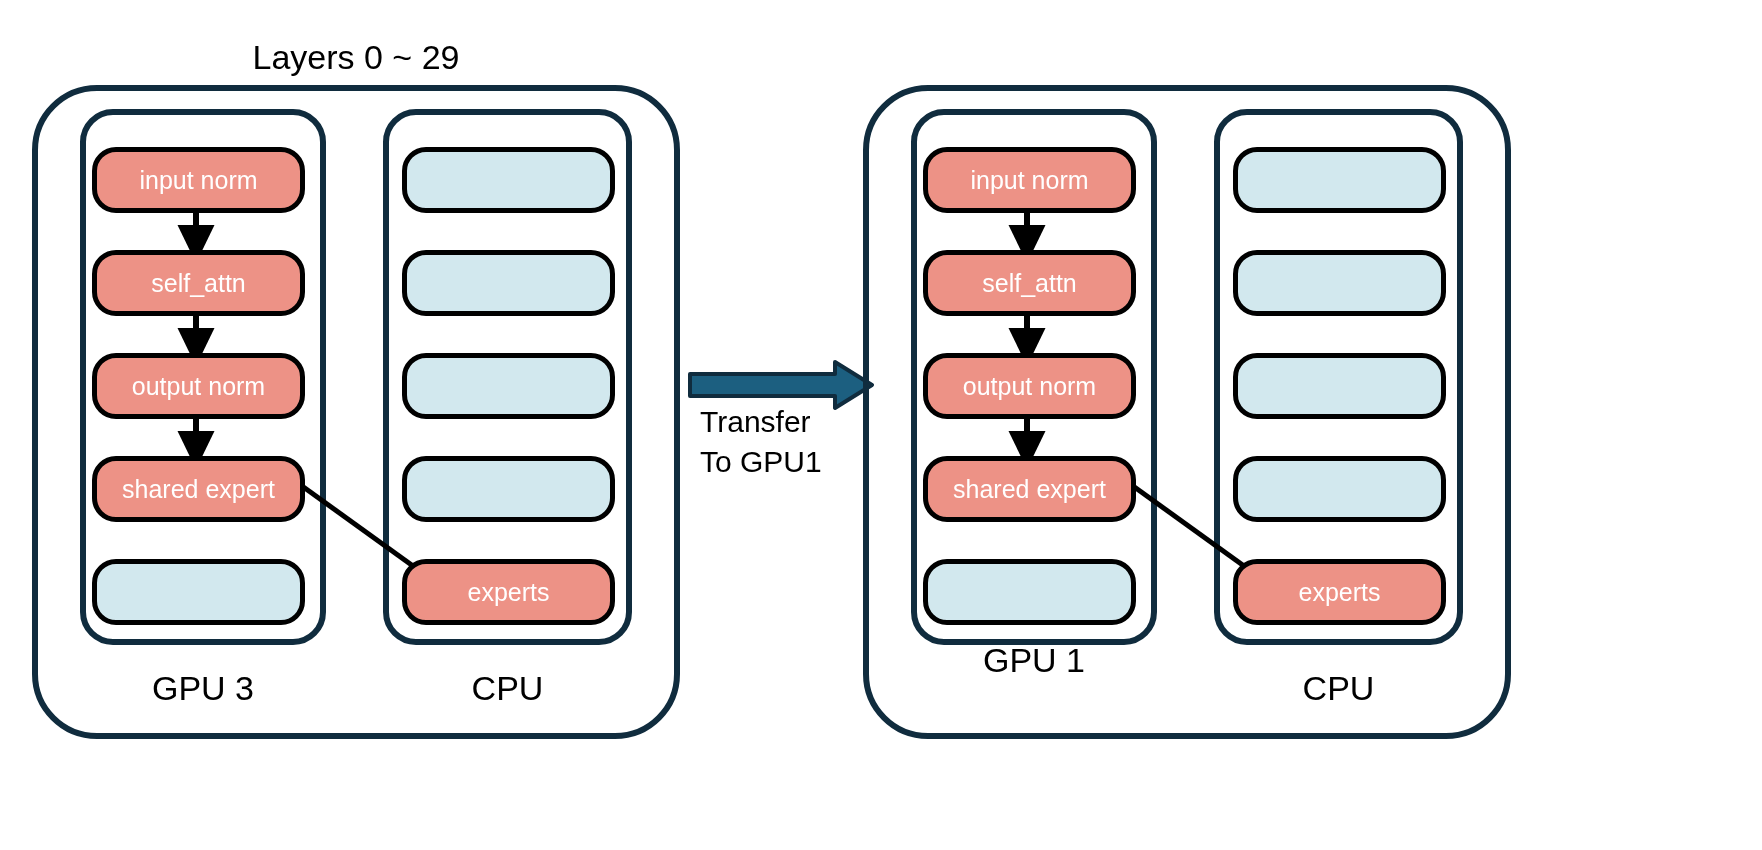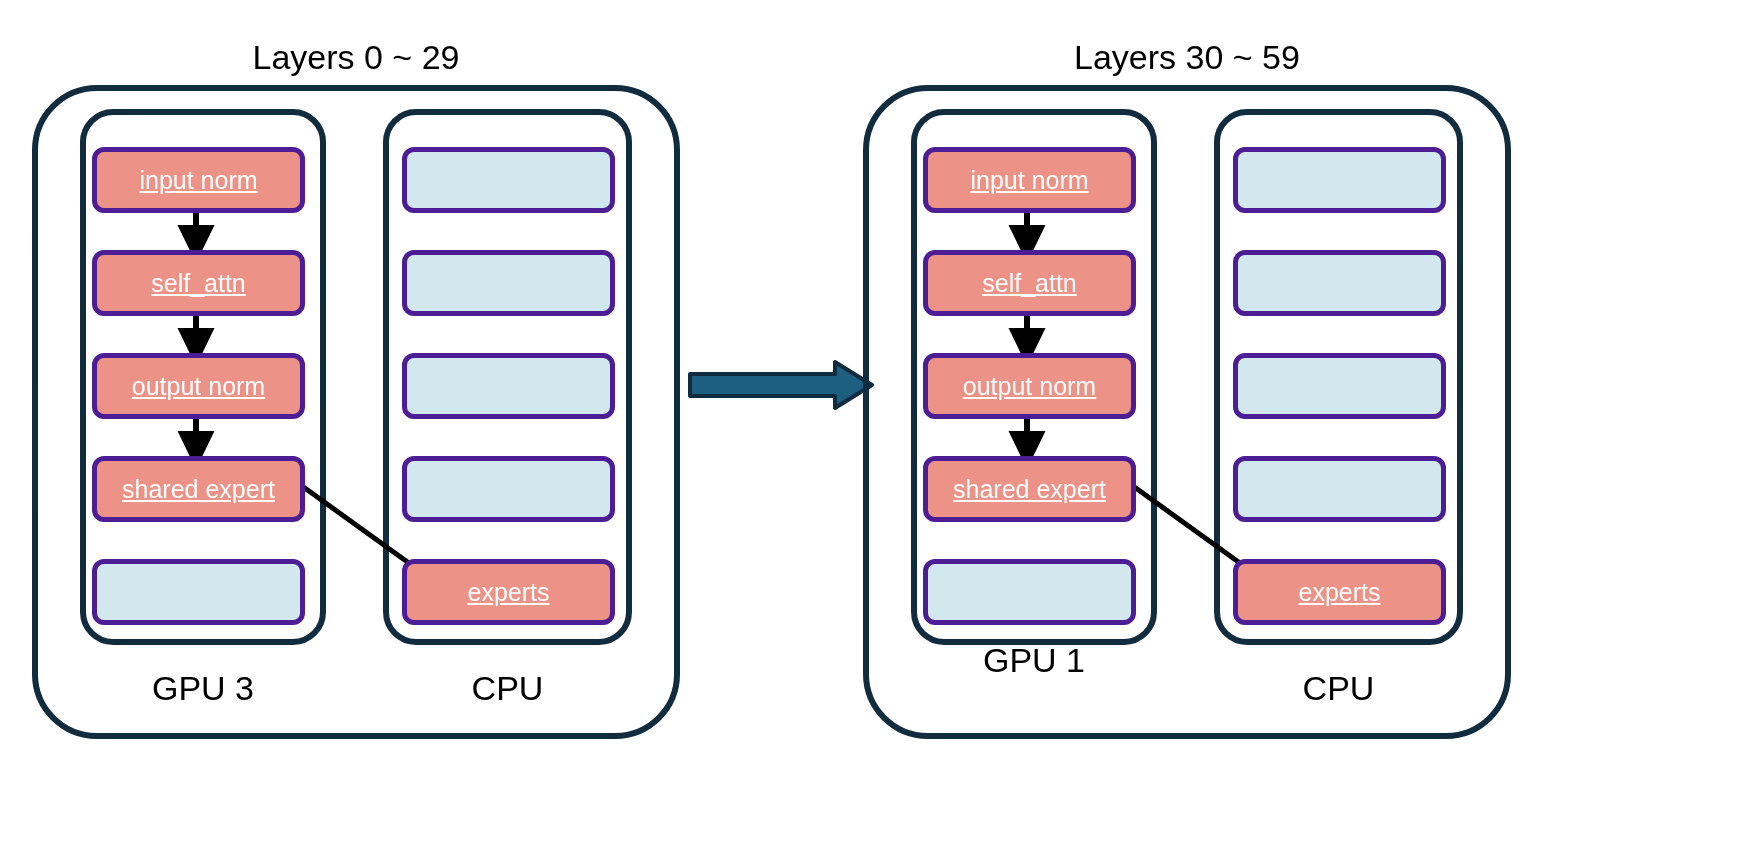--- a/index.html
+++ b/index.html
@@ -35,29 +35,28 @@
   .device-label {
     position: absolute;
     font-size: 34px;
     color: #000000;
     white-space: nowrap;
     text-align: center;
   }
   .unit-box {
     position: absolute;
     box-sizing: border-box;
-    border: 5px solid #4c1d95;
-    border-radius: 12px;
+    border: 5px solid #000000;
+    border-radius: 24px;
     display: flex;
     align-items: center;
     justify-content: center;
     font-size: 25px;
     color: #ffffff;
     white-space: nowrap;
-    text-decoration: underline;
   }
   .unit-box.filled-red {
     background: #ED9286;
   }
   .unit-box.filled-blue {
     background: #D2E8EE;
   }
   .transfer-label {
     position: absolute;
     font-size: 30px;
@@ -112,22 +111,25 @@
 
   <div class="unit-box filled-blue" style="left:402px; top:147px; width:213px; height:66px;"></div>
   <div class="unit-box filled-blue" style="left:402px; top:250px; width:213px; height:66px;"></div>
   <div class="unit-box filled-blue" style="left:402px; top:353px; width:213px; height:66px;"></div>
   <div class="unit-box filled-blue" style="left:402px; top:456px; width:213px; height:66px;"></div>
   <div class="unit-box filled-red" style="left:402px; top:559px; width:213px; height:66px;">experts</div>
 
   <div class="device-label" style="left:83px; top:669px; width:240px;">GPU 3</div>
   <div class="device-label" style="left:386px; top:669px; width:243px;">CPU</div>
 
+  <div class="transfer-label" style="left:700px; top:402px;">
+    <div>Transfer</div>
+    <div>To GPU1</div>
+  </div>
 
-  <div class="group-title" style="left:866px; top:38px; width:642px;">Layers 30 ~ 59</div>
 
   <div class="unit-box filled-red" style="left:923px; top:147px; width:213px; height:66px;">input norm</div>
   <div class="unit-box filled-red" style="left:923px; top:250px; width:213px; height:66px;">self_attn</div>
   <div class="unit-box filled-red" style="left:923px; top:353px; width:213px; height:66px;">output norm</div>
   <div class="unit-box filled-red" style="left:923px; top:456px; width:213px; height:66px;">shared expert</div>
   <div class="unit-box filled-blue" style="left:923px; top:559px; width:213px; height:66px;"></div>
 
   <div class="unit-box filled-blue" style="left:1233px; top:147px; width:213px; height:66px;"></div>
   <div class="unit-box filled-blue" style="left:1233px; top:250px; width:213px; height:66px;"></div>
   <div class="unit-box filled-blue" style="left:1233px; top:353px; width:213px; height:66px;"></div>

